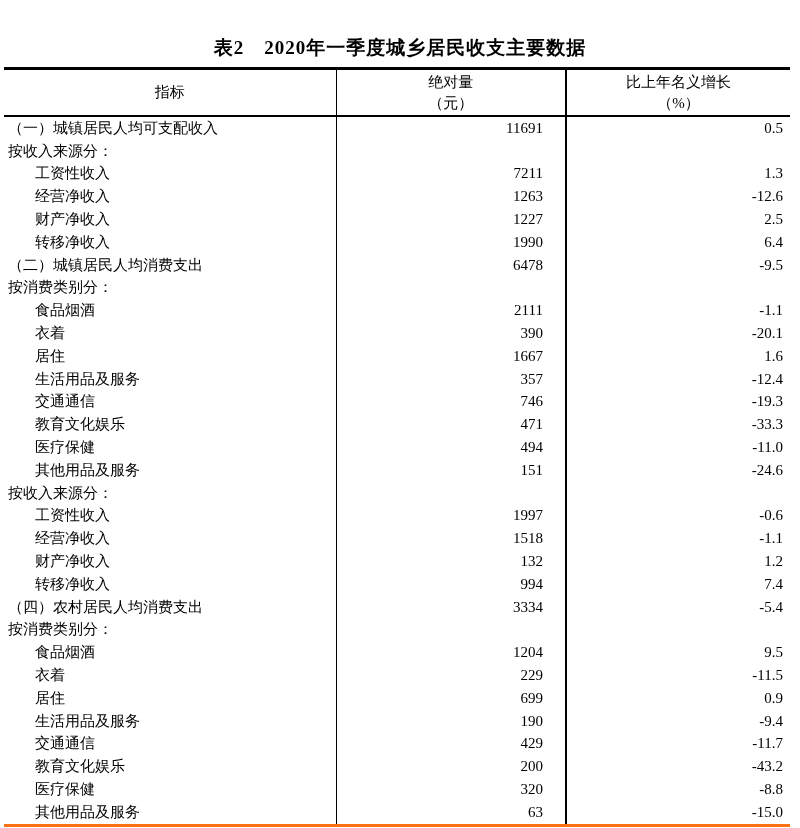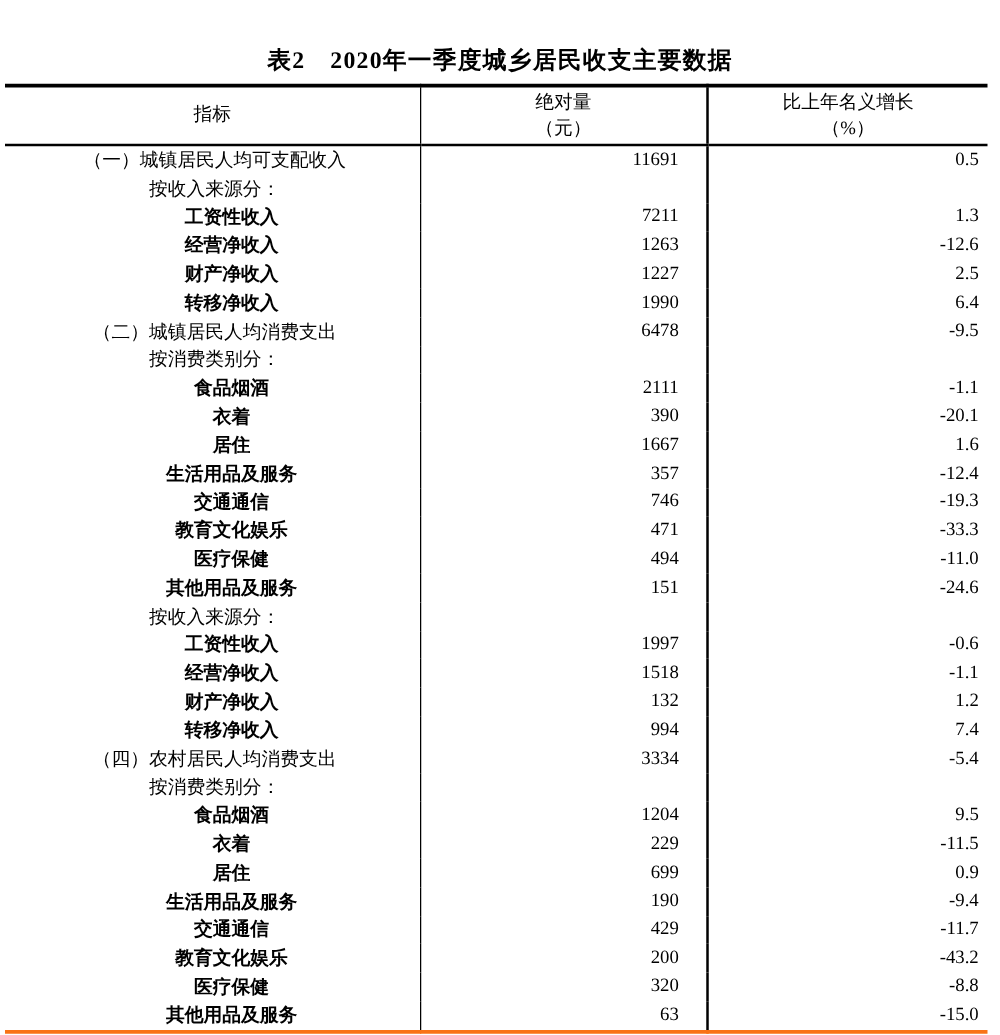--- a/index.html
+++ b/index.html
@@ -56,22 +56,22 @@
   th.absolute, td.val { border-left: 1px solid #000; }
   th.growth,  td.gro { border-left: 2px solid #000; }
   tbody td {
     font-size: 15px;
     height: 22.8px;
     padding: 0;
     vertical-align: middle;
     white-space: nowrap;
     overflow: hidden;
   }
-  td.lbl { text-align: center; padding-left: 4px; }
-  tr.itm td.lbl { padding-left: 31px; font-weight: bold; }
+  td.lbl { text-align: left; padding-left: 4px; }
+  tr.itm td.lbl { padding-left: 31px; }
   td.val { text-align: right; padding-right: 22px; }
   td.gro { text-align: right; padding-right: 7px; }
 </style>
 </head>
 <body>
 
 <div class="page">
   <div class="title">表2　2020年一季度城乡居民收支主要数据</div>
 
   <table class="stat">

